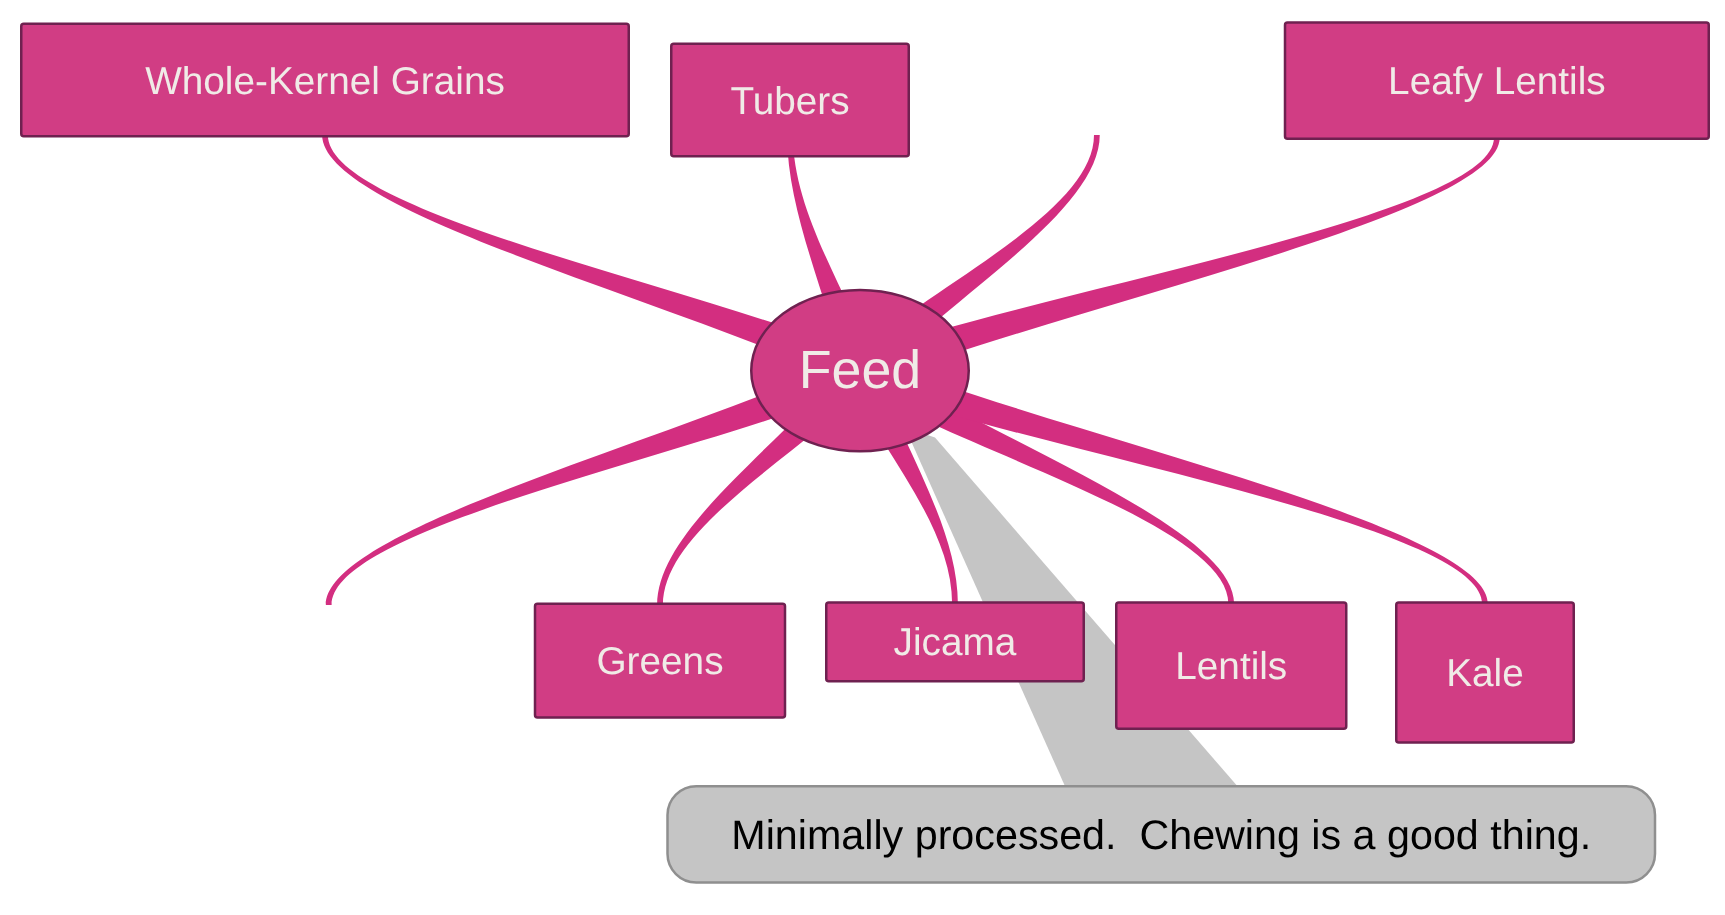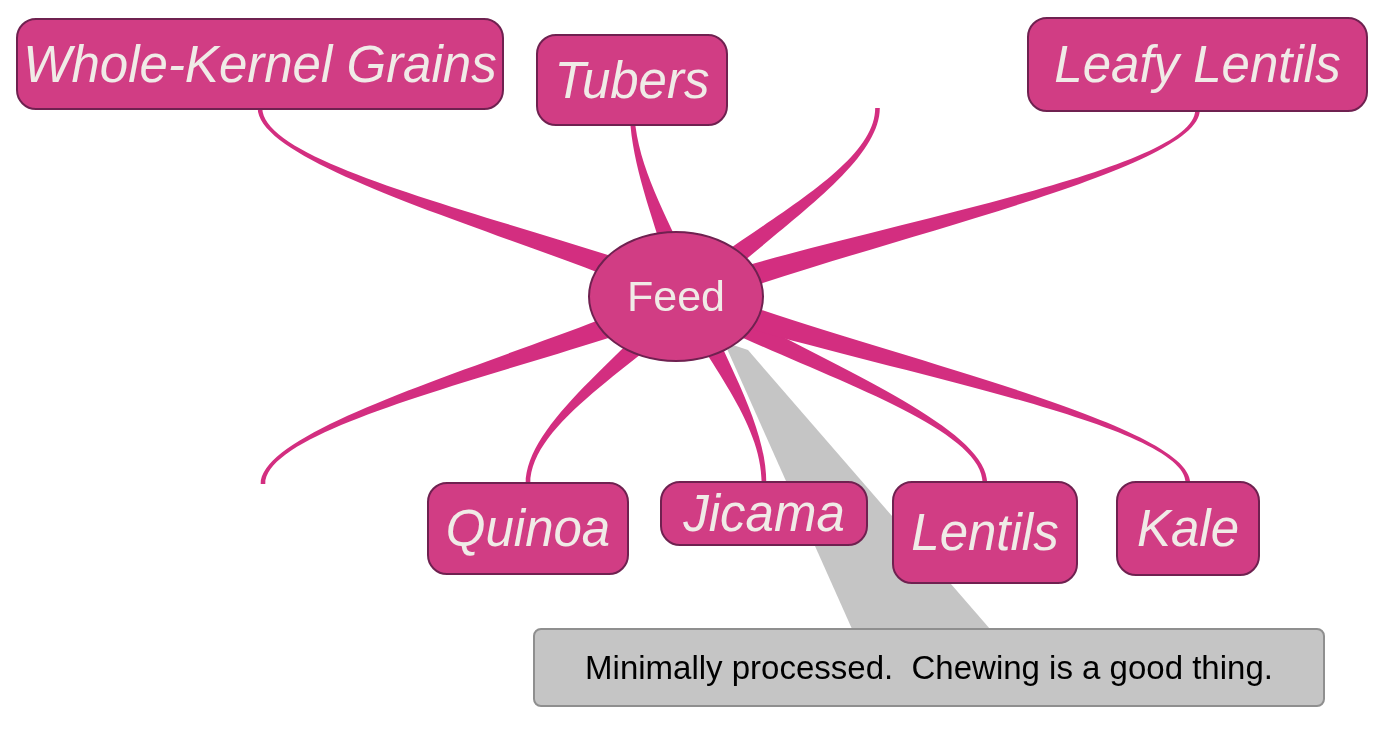--- a/index.html
+++ b/index.html
@@ -8,44 +8,43 @@
     width:1380px;height:732px;
     background:var(--background,#fff);
     font-family:"Liberation Sans", sans-serif;
     overflow:hidden;
   }
   .stage svg{position:absolute;left:0;top:0;z-index:1;}
   .node{
     position:absolute;z-index:3;
     background:var(--node-fill);
     border:2px solid var(--node-border);
-    border-radius:20px;
+    border-radius:3px;
     display:flex;align-items:center;justify-content:center;
     color:var(--node-text);
-    font-size:51px;line-height:1;
+    font-size:31px;line-height:1;
     box-sizing:border-box;
     white-space:nowrap;
     cursor:default;
-    font-style:italic;
   }
   .hub{
     position:absolute;z-index:4;
     background:var(--node-fill);
     border:2px solid var(--node-border);
     border-radius:50%;
     display:flex;align-items:center;justify-content:center;
     color:var(--node-text);
     font-size:43px;line-height:1;
     box-sizing:border-box;
   }
   .callout{
     position:absolute;z-index:3;
     background:var(--callout-fill);
     border:2px solid var(--callout-border);
-    border-radius:8px;
+    border-radius:24px;
     display:flex;align-items:center;justify-content:center;
     color:var(--callout-text);
     font-size:33px;line-height:1;
     box-sizing:border-box;
     white-space:pre;
   }
 </style>
 </head>
 <body>
 
@@ -67,33 +66,33 @@
   <div class="node" style="left: 16px; top: 18px; width: 488px; height: 92px;">
     <span>Whole-Kernel Grains</span>
   </div>
   <div class="node" style="left: 536px; top: 18px; width: 192px; height: 92px; margin-top: 16px;">
     <span>Tubers</span>
   </div>
   <div class="node" style="left: 1027px; top: 17px; width: 341px; height: 95px;">
     <span>Leafy Lentils</span>
   </div>
   <div class="node" style="left: 427px; top: 482px; width: 202px; height: 93px;">
-    <span>Quinoa</span>
+    <span>Greens</span>
   </div>
   <div class="node" style="left: 660px; top: 481px; width: 208px; height: 65px;">
     <span>Jicama</span>
   </div>
   <div class="node" style="left: 892px; top: 481px; width: 186px; height: 103px;">
     <span>Lentils</span>
   </div>
-  <div class="node" style="left: 1116px; top: 481px; width: 144px; height: 95px;">
+  <div class="node" style="left: 1116px; top: 481px; width: 144px; height: 114px;">
     <span>Kale</span>
   </div>
 
-  <div class="hub" style="left: 588px; top: 231px; width: 176px; height: 131px;">
+  <div class="hub" style="left: 600px; top: 231px; width: 176px; height: 131px;">
     <span>Feed</span>
   </div>
 
   <div class="callout" style="left: 533px; top: 628px; width: 792px; height: 79px;">
     <span>Minimally processed.  Chewing is a good thing.</span>
   </div>
 
 </div>
 
 </body></html>

